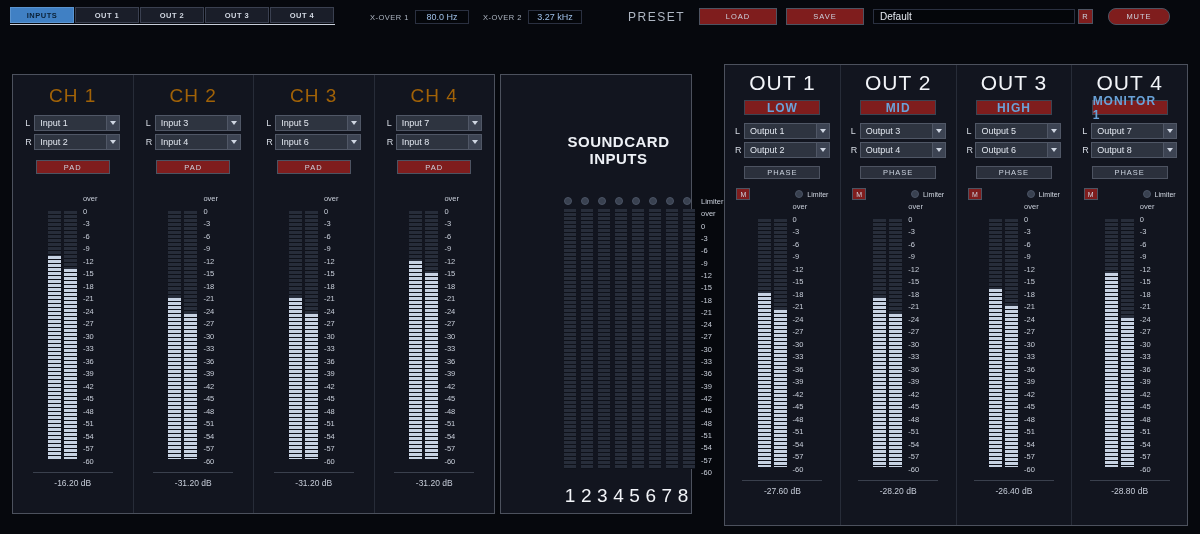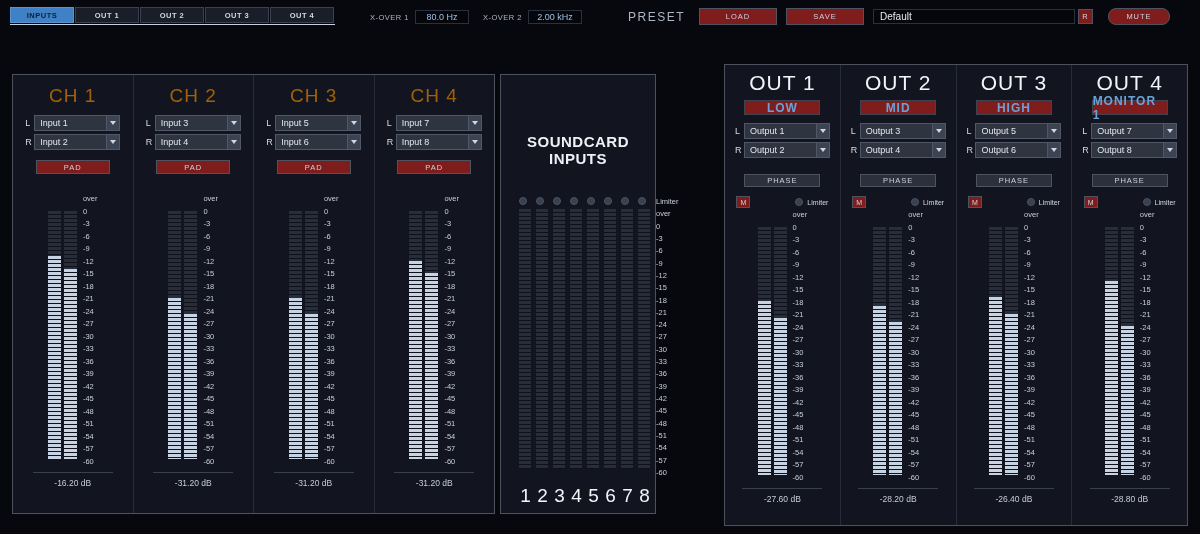--- a/index.html
+++ b/index.html
@@ -41,42 +41,42 @@
     width:202px; height:15px; background:#04060a; border:1px solid #2a3040;
     color:#e6eaf0; font-size:10px; display:flex; align-items:center; padding-left:6px;
     margin-right:3px;
   }
   .btn-r { width:15px; height:15px; }
   .mute-wrap { position:absolute; right:30px; top:8px; }
   .btn-mute { width:62px; height:17px;border-radius:8px; }
   
   .panel { position:absolute; background:#12151f; border:1px solid #4c515d; }
   #ch-panel  { left:12px;  top:74px; width:483px; height:440px; display:flex; }
-  #sc-panel  { left:500px; top:74px; width:156px; height:440px; }
+  #sc-panel  { left:500px; top:74px; width:192px; height:440px;padding-left:45px; }
   #out-panel { left:724px; top:64px; width:464px; height:462px; display:flex; }
   .col { flex:1; display:flex; flex-direction:column; align-items:center; border-right:1px solid #272c38; }
   .col:last-child { border-right:none; }
   .ch-title  { margin-top:10px; font-size:19px; letter-spacing:1px; color:#a16207; }
   .out-title { margin-top:6px;  font-size:21px; letter-spacing:1px; color:#f2f4f8; }
   .band-btn {
     margin-top:5px; width:76px; height:15px;
     background:#7f1d1d; border:1px solid #3c4452;
     color:#6aa2d8; font-size:12px; font-weight:700; letter-spacing:1px;
     display:flex; align-items:center; justify-content:center;
   }
   .io-row { display:flex; align-items:center; margin-top:3px; }
   .io-row.first { margin-top:8px; }
   .io-letter { font-size:9px; width:9px; color:#d6dbe4; }
   .dd { display:flex; align-items:center; width:86px; height:16px; background:#2e3440; border:1px solid #505766; }
   .dd-label { flex:1; font-size:9px; padding-left:5px; color:#e2e7ef; white-space:nowrap; }
   .dd-arrow { width:13px; height:100%; background:#3c4352; border-left:1px solid #505766;
               display:flex; align-items:center; justify-content:center; }
   .dd-arrow::after { content:""; border-left:3px solid transparent; border-right:3px solid transparent; border-top:4px solid #cfd6e2; }
   .pad-btn   { margin-top:10px; width:74px; height:14px; }
-  .phase-btn { margin-top:16px; width:76px; height:13px; background:#2b303c; }
+  .phase-btn { margin-top:8px; width:76px; height:13px; background:#2b303c; }
   .limiter-row { margin-top:9px; width:92px; display:flex; align-items:center; }
   .m-btn { width:14px; height:12px; font-size:7px; letter-spacing:0; }
   .led { width:8px; height:8px; border-radius:50%; background:#394150; border:1px solid #4a5364; }
   .limiter-label { font-size:7px; color:#d2d8e2; margin-left:4px; }
   .spacer { flex:1; }
   
   .meter-area { display:flex; }
   .meter-area.ch  { margin-top:20px; height:272px; }
   .meter-area.out { margin-top:2px;  height:272px; }
   .bars { display:flex; gap:3px; margin-top:17px; }
@@ -111,21 +111,21 @@
       <div class="tab">OUT 1</div>
       <div class="tab">OUT 2</div>
       <div class="tab">OUT 3</div>
       <div class="tab">OUT 4</div>
     </div>
 
   <div class="xover-group">
     <span class="xover-label">X-OVER 1</span>
     <div class="xover-value">80.0 Hz</div>
     <span class="xover-label">X-OVER 2</span>
-    <div class="xover-value">2.00 kHz</div>
+    <div class="xover-value">3.27 kHz</div>
   </div>
 
   <div class="preset-group">
     <span class="preset-label">PRESET</span>
     <div class="btn btn-load">LOAD</div>
     <div class="btn btn-save">SAVE</div>
     <div class="preset-field">Default</div>
     <div class="btn btn-r">R</div>
   </div>
 

